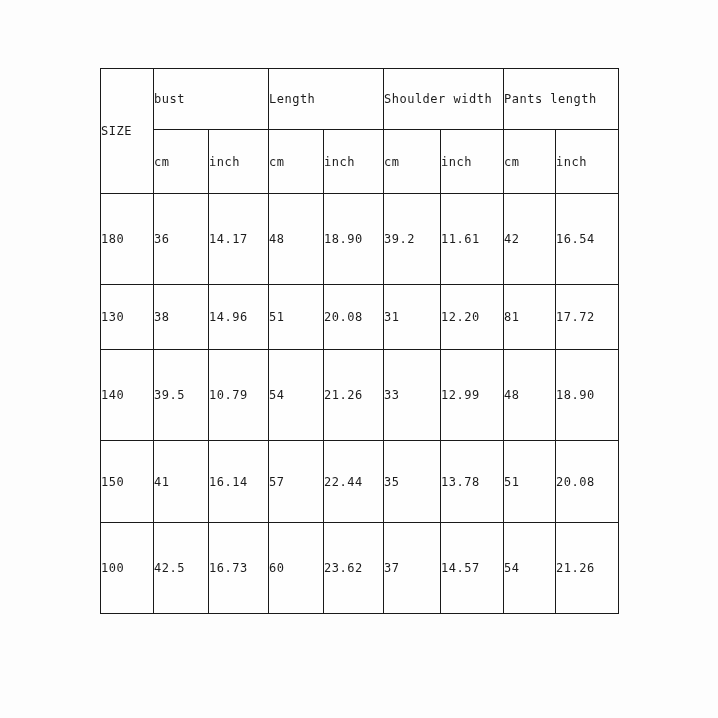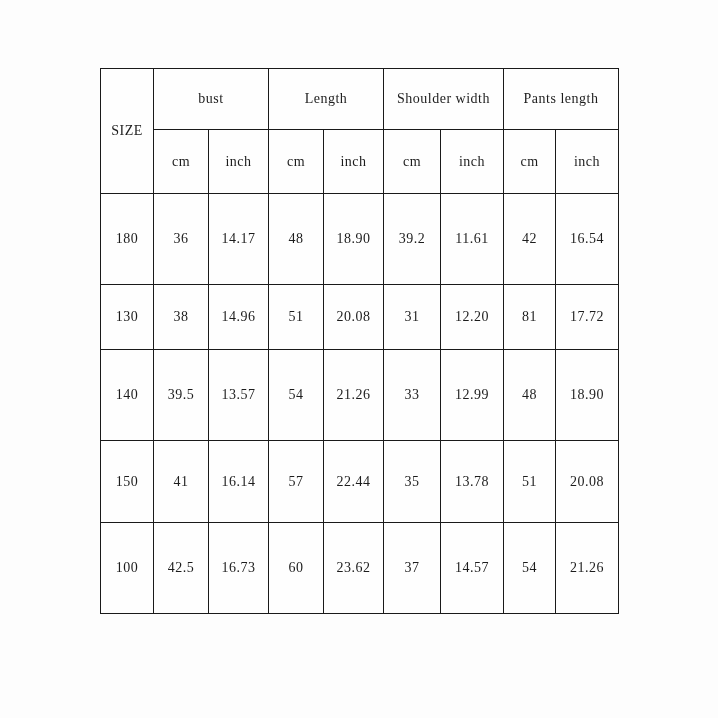--- a/index.html
+++ b/index.html
@@ -22,28 +22,26 @@
   table.size-chart {
     position: absolute;
     left: 100px;
     top: 68px;
     border-collapse: collapse;
     table-layout: fixed;
     background: #fefefe;
   }
   table.size-chart td {
     border: 1px solid #1a1a1a;
-    text-align: center;
     vertical-align: middle;
-    font-size: 14px;
+    font-size: 12px;
     font-weight: normal;
     letter-spacing: 0.5px;
     white-space: nowrap;
     padding: 0;
-    font-family: Liberation Serif, serif;
   }
 </style>
 </head>
 <body>
 
 <div class="canvas">
   <table class="size-chart">
     <colgroup>
       <col style="width:53px">
       <col style="width:55px">
@@ -92,21 +90,21 @@
         <td>51</td>
         <td>20.08</td>
         <td>31</td>
         <td>12.20</td>
         <td>81</td>
         <td>17.72</td>
       </tr>
       <tr style="height:91px">
         <td>140</td>
         <td>39.5</td>
-        <td>13.57</td>
+        <td>10.79</td>
         <td>54</td>
         <td>21.26</td>
         <td>33</td>
         <td>12.99</td>
         <td>48</td>
         <td>18.90</td>
       </tr>
       <tr style="height:82px">
         <td>150</td>
         <td>41</td>

